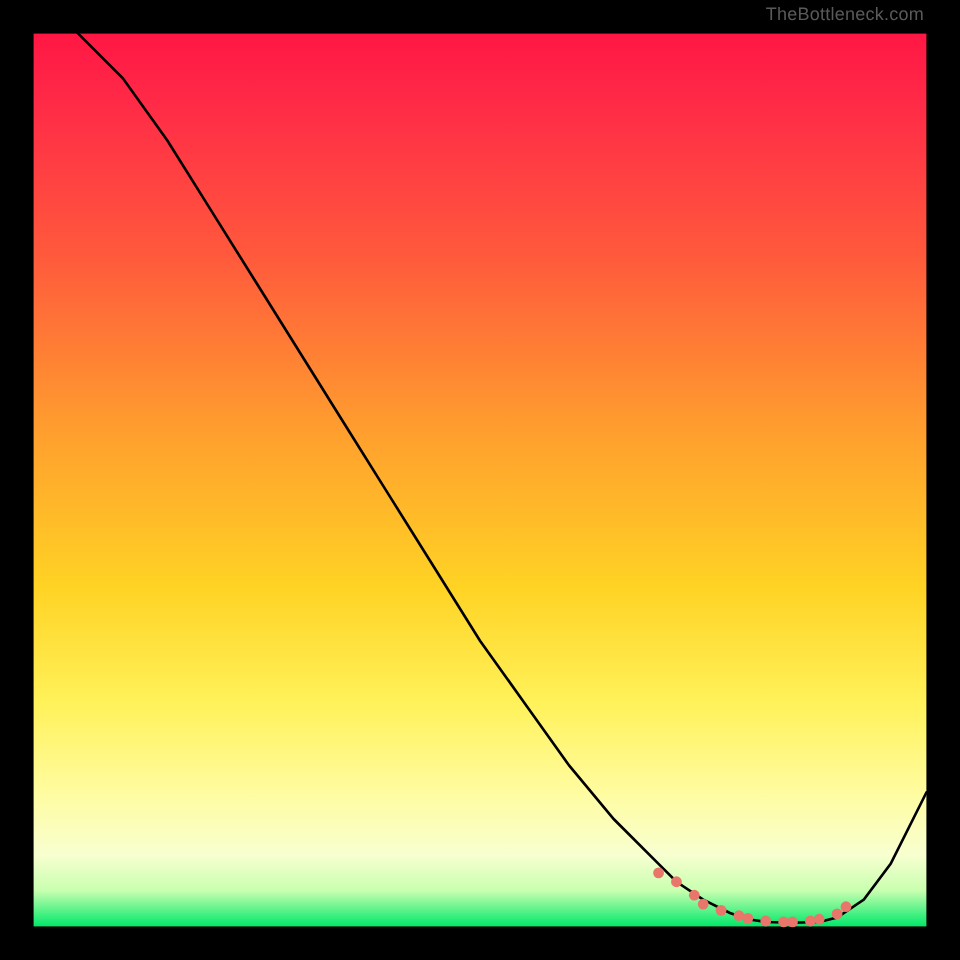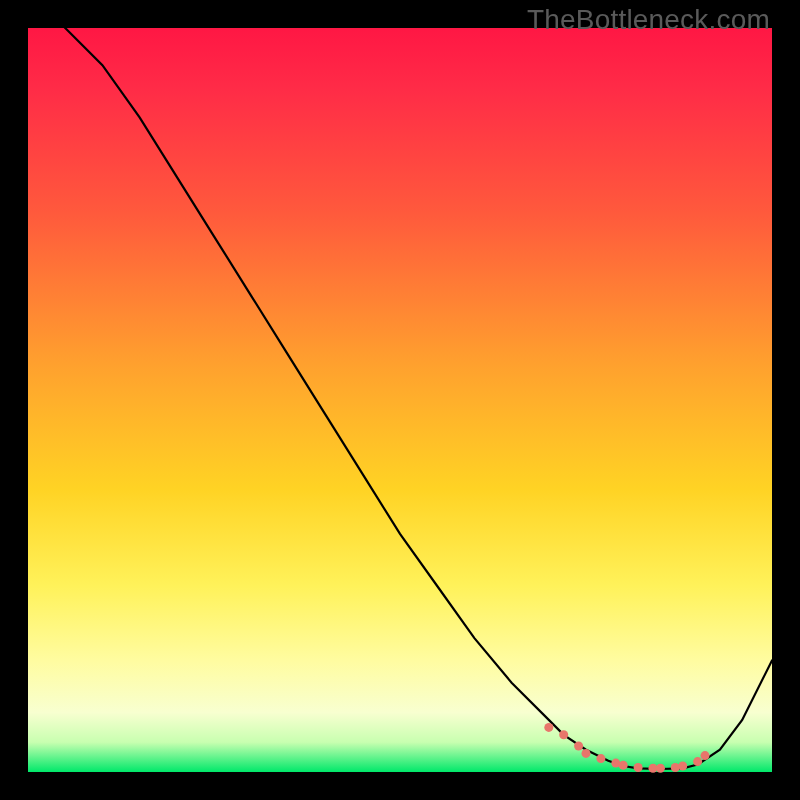--- a/index.html
+++ b/index.html
@@ -36,21 +36,21 @@
       #f8ffd0 92%,
       #c8ffb0 96%,
       #00e86a 100%
     );
   }
   .watermark {
     position: absolute;
     top: 4px;
     right: 30px;
     color: #5a5a5a;
-    font-size: 28px;
+    font-size: 15px;
     font-weight: 500;
     letter-spacing: 0.2px;
     user-select: none;
     margin-left: 24px;
   }
   svg.curve {
     position: absolute;
     left: 28px;
     top: 28px;
     width: 744px;

